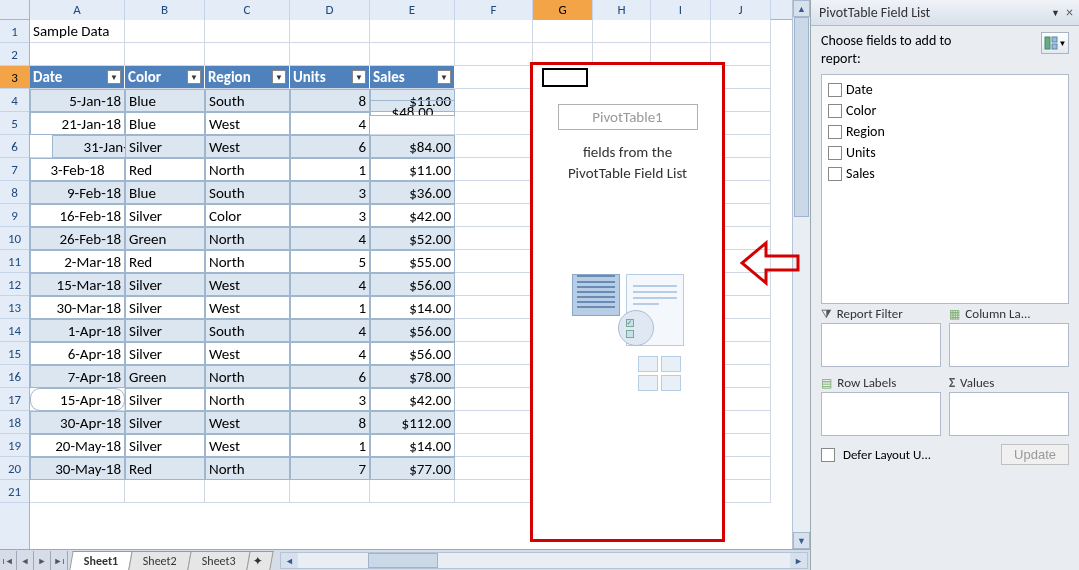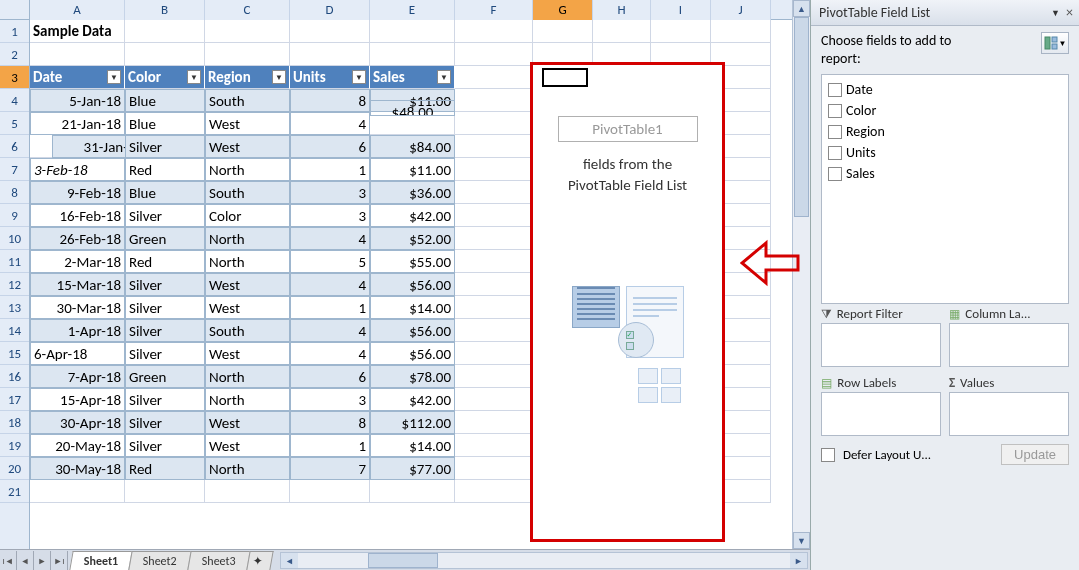--- a/index.html
+++ b/index.html
@@ -74,21 +74,21 @@
   .cell {
     position: absolute;
     border-right: 1px solid #d0d7e5;
     border-bottom: 1px solid #d0d7e5;
     padding: 1px 3px;
     font-size: 15px;
     line-height: 21px;
     overflow: hidden;
     white-space: nowrap;
   }
-  .cell.bold { font-weight: bold; }
+  .cell.bold { font-weight: normal; }
   .cell.hdr {
     background: #4f81bd;
     color: #fff;
     font-weight: bold;
     border-right: 1px solid #fff;
     display: flex;
     justify-content: space-between;
     align-items: center;
   }
   .cell.hdr .arrow {
@@ -101,21 +101,21 @@
   .cell.band { background: #dce6f1; }
   .cell.tbl { border: 1px solid #9eb6ce; }
   .pivot-overlay {
     position: absolute;
     border: 3px solid #d40000;
     background: #fff;
     left: 530px;
     top: 62px;
     width: 195px;
     height: 480px;
-    padding: 16px;
+    padding: 4px;
   }
   .pivot-cell-sel {
     position: absolute;
     left: 9px; top: 3px;
     width: 46px; height: 19px;
     border: 2px solid #000;
   }
   .pivot-title-box {
     margin: 35px auto 12px;
     width: 140px;
@@ -687,21 +687,21 @@
               <div class="cell tbl" style="left: 0px; top: 92px; width: 95px; height: 23px; text-align: right;">21-Jan-18</div>
               <div class="cell tbl" style="left: 95px; top: 92px; width: 80px; height: 23px; text-align: left;">Blue</div>
               <div class="cell tbl" style="left: 175px; top: 92px; width: 85px; height: 23px; text-align: left;">West</div>
               <div class="cell tbl" style="left: 260px; top: 92px; width: 80px; height: 23px; text-align: right;">4</div>
               <div class="cell tbl" style="left: 340px; top: 80px; width: 85px; height: 16px; text-align: center;">$48.00</div>
               <div class="cell tbl band" style="left: 0px; top: 115px; width: 95px; height: 23px; text-align: right; margin-left: 22px;">31-Jan-18</div>
               <div class="cell tbl band" style="left: 95px; top: 115px; width: 80px; height: 23px; text-align: left;">Silver</div>
               <div class="cell tbl band" style="left: 175px; top: 115px; width: 85px; height: 23px; text-align: left;">West</div>
               <div class="cell tbl band" style="left: 260px; top: 115px; width: 80px; height: 23px; text-align: right;">6</div>
               <div class="cell tbl band" style="left: 340px; top: 115px; width: 85px; height: 23px; text-align: right;">$84.00</div>
-              <div class="cell tbl" style="left: 0px; top: 138px; width: 95px; height: 23px; text-align: left; font-style: italic;">3-Feb-18</div>
+              <div class="cell tbl" style="left: 0px; top: 138px; width: 95px; height: 23px; text-align: center;">3-Feb-18</div>
               <div class="cell tbl" style="left: 95px; top: 138px; width: 80px; height: 23px; text-align: left;">Red</div>
               <div class="cell tbl" style="left: 175px; top: 138px; width: 85px; height: 23px; text-align: left;">North</div>
               <div class="cell tbl" style="left: 260px; top: 138px; width: 80px; height: 23px; text-align: right;">1</div>
               <div class="cell tbl" style="left: 340px; top: 138px; width: 85px; height: 23px; text-align: right;">$11.00</div>
               <div class="cell tbl band" style="left: 0px; top: 161px; width: 95px; height: 23px; text-align: right;">9-Feb-18</div>
               <div class="cell tbl band" style="left: 95px; top: 161px; width: 80px; height: 23px; text-align: left;">Blue</div>
               <div class="cell tbl band" style="left: 175px; top: 161px; width: 85px; height: 23px; text-align: left;">South</div>
               <div class="cell tbl band" style="left: 260px; top: 161px; width: 80px; height: 23px; text-align: right;">3</div>
               <div class="cell tbl band" style="left: 340px; top: 161px; width: 85px; height: 23px; text-align: right;">$36.00</div>
               <div class="cell tbl" style="left: 0px; top: 184px; width: 95px; height: 23px; text-align: right;">16-Feb-18</div>
@@ -727,31 +727,31 @@
               <div class="cell tbl" style="left: 0px; top: 276px; width: 95px; height: 23px; text-align: right;">30-Mar-18</div>
               <div class="cell tbl" style="left: 95px; top: 276px; width: 80px; height: 23px; text-align: left;">Silver</div>
               <div class="cell tbl" style="left: 175px; top: 276px; width: 85px; height: 23px; text-align: left;">West</div>
               <div class="cell tbl" style="left: 260px; top: 276px; width: 80px; height: 23px; text-align: right;">1</div>
               <div class="cell tbl" style="left: 340px; top: 276px; width: 85px; height: 23px; text-align: right;">$14.00</div>
               <div class="cell tbl band" style="left: 0px; top: 299px; width: 95px; height: 23px; text-align: right;">1-Apr-18</div>
               <div class="cell tbl band" style="left: 95px; top: 299px; width: 80px; height: 23px; text-align: left;">Silver</div>
               <div class="cell tbl band" style="left: 175px; top: 299px; width: 85px; height: 23px; text-align: left;">South</div>
               <div class="cell tbl band" style="left: 260px; top: 299px; width: 80px; height: 23px; text-align: right;">4</div>
               <div class="cell tbl band" style="left: 340px; top: 299px; width: 85px; height: 23px; text-align: right;">$56.00</div>
-              <div class="cell tbl" style="left: 0px; top: 322px; width: 95px; height: 23px; text-align: left;">6-Apr-18</div>
+              <div class="cell tbl" style="left: 0px; top: 322px; width: 95px; height: 23px; text-align: right;">6-Apr-18</div>
               <div class="cell tbl" style="left: 95px; top: 322px; width: 80px; height: 23px; text-align: left;">Silver</div>
               <div class="cell tbl" style="left: 175px; top: 322px; width: 85px; height: 23px; text-align: left;">West</div>
               <div class="cell tbl" style="left: 260px; top: 322px; width: 80px; height: 23px; text-align: right;">4</div>
               <div class="cell tbl" style="left: 340px; top: 322px; width: 85px; height: 23px; text-align: right;">$56.00</div>
               <div class="cell tbl band" style="left: 0px; top: 345px; width: 95px; height: 23px; text-align: right;">7-Apr-18</div>
               <div class="cell tbl band" style="left: 95px; top: 345px; width: 80px; height: 23px; text-align: left;">Green</div>
               <div class="cell tbl band" style="left: 175px; top: 345px; width: 85px; height: 23px; text-align: left;">North</div>
               <div class="cell tbl band" style="left: 260px; top: 345px; width: 80px; height: 23px; text-align: right;">6</div>
               <div class="cell tbl band" style="left: 340px; top: 345px; width: 85px; height: 23px; text-align: right;">$78.00</div>
-              <div class="cell tbl" style="left: 0px; top: 368px; width: 95px; height: 23px; text-align: right;">15-Apr-18</div>
+              <div class="cell tbl" style="left: 0px; top: 368px; width: 95px; height: 23px; text-align: right; border-radius: 10px;">15-Apr-18</div>
               <div class="cell tbl" style="left: 95px; top: 368px; width: 80px; height: 23px; text-align: left;">Silver</div>
               <div class="cell tbl" style="left: 175px; top: 368px; width: 85px; height: 23px; text-align: left;">North</div>
               <div class="cell tbl" style="left: 260px; top: 368px; width: 80px; height: 23px; text-align: right;">3</div>
               <div class="cell tbl" style="left: 340px; top: 368px; width: 85px; height: 23px; text-align: right;">$42.00</div>
               <div class="cell tbl band" style="left: 0px; top: 391px; width: 95px; height: 23px; text-align: right;">30-Apr-18</div>
               <div class="cell tbl band" style="left: 95px; top: 391px; width: 80px; height: 23px; text-align: left;">Silver</div>
               <div class="cell tbl band" style="left: 175px; top: 391px; width: 85px; height: 23px; text-align: left;">West</div>
               <div class="cell tbl band" style="left: 260px; top: 391px; width: 80px; height: 23px; text-align: right;">8</div>
               <div class="cell tbl band" style="left: 340px; top: 391px; width: 85px; height: 23px; text-align: right;">$112.00</div>
               <div class="cell tbl" style="left: 0px; top: 414px; width: 95px; height: 23px; text-align: right;">20-May-18</div>

